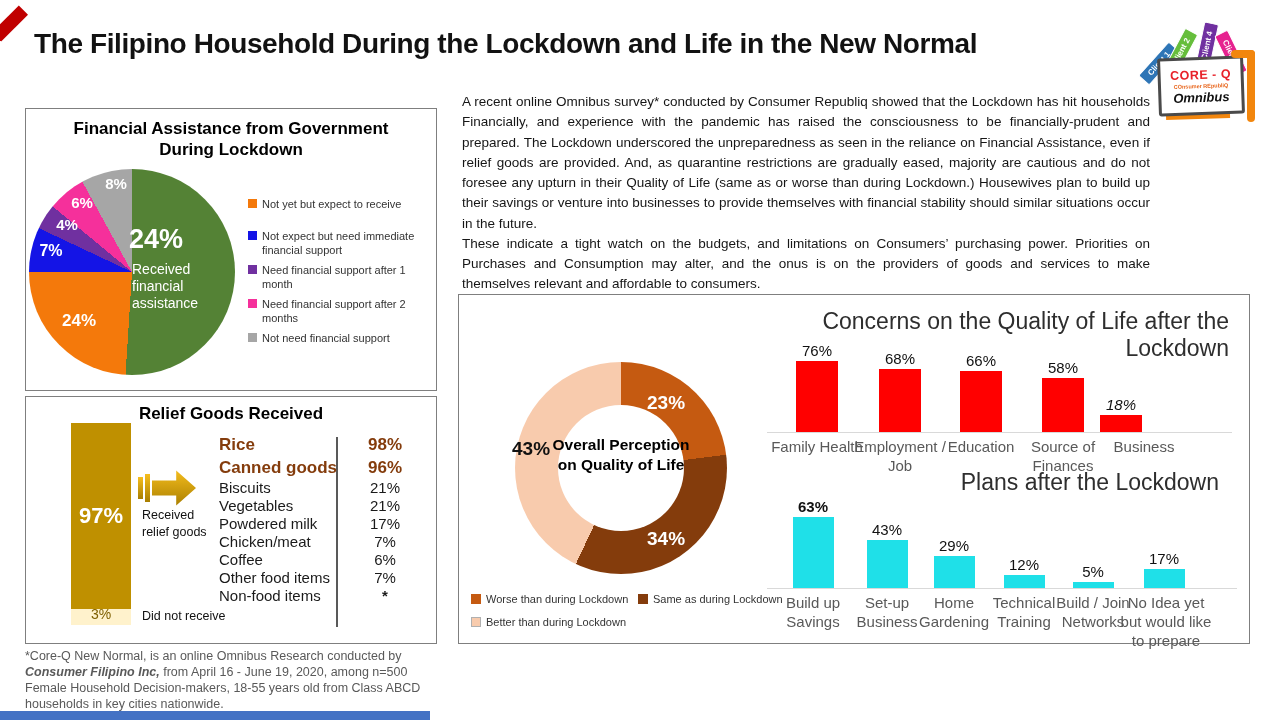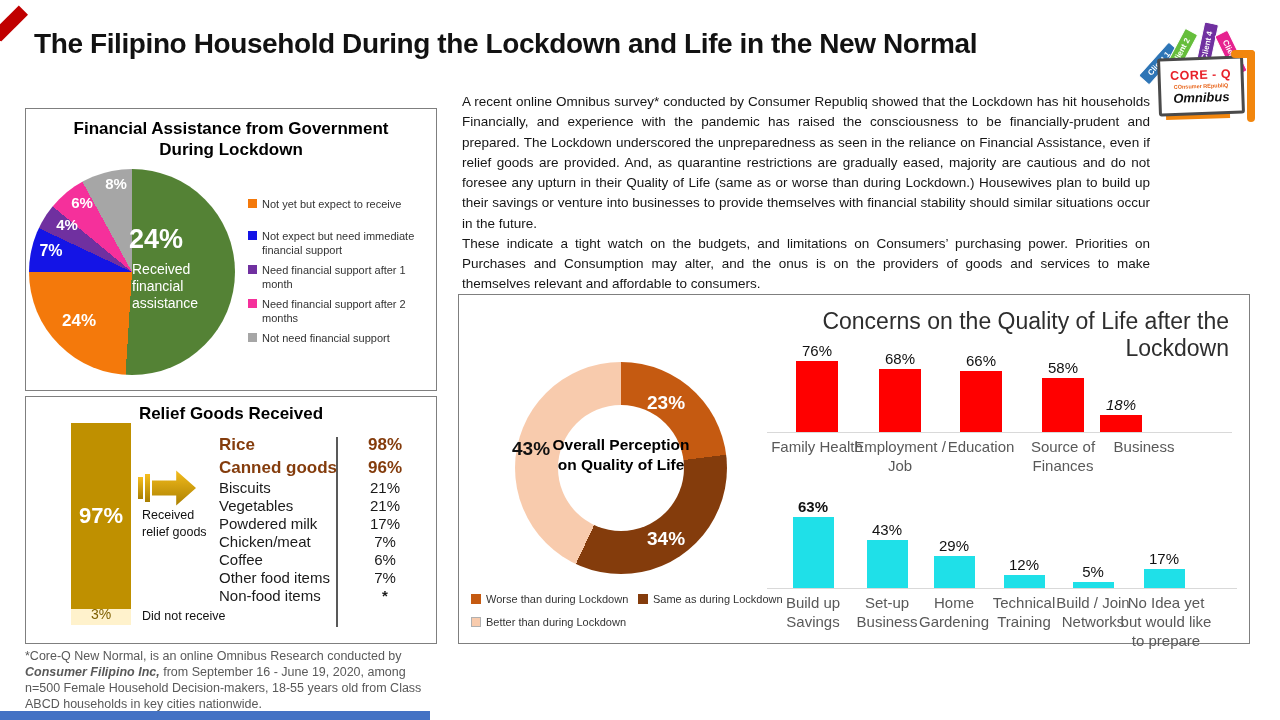--- a/index.html
+++ b/index.html
@@ -192,21 +192,21 @@
           <span class="vl">7%</span>
         </div>
       <div class="rrow r-small">
           <span class="nm">Non-food items</span>
           <span class="vl" style="font-weight:bold;">*</span>
         </div>
     </div>
   </div>
 
   <div class="abs footnote" style="left:25px;top:648px;">
-    <span>*Core-Q New Normal, is an online Omnibus Research conducted by </span><b><i>Consumer Filipino Inc,</i></b><span> from September 16  - June 19,  2020,  among n=500 Female Household Decision-makers, 18-55 years old from Class ABCD households in key cities nationwide.</span>
+    <span>*Core-Q New Normal, is an online Omnibus Research conducted by </span><b><i>Consumer Filipino Inc,</i></b><span> from April 16  - June 19,  2020,  among n=500 Female Household Decision-makers, 18-55 years old from Class ABCD households in key cities nationwide.</span>
   </div>
 
   <div class="abs intro" style="left:462px;top:92px;">
     <p>A recent online Omnibus survey* conducted by Consumer Republiq showed that  the Lockdown has hit households Financially, and experience with the pandemic has raised the consciousness to be financially-prudent and prepared. The Lockdown underscored the unpreparedness as seen in the reliance on Financial Assistance, even if relief goods are provided. And, as quarantine restrictions are gradually eased, majority are cautious and do not foresee any upturn in their Quality of Life (same as or worse than during Lockdown.) Housewives plan to build up their savings or venture into businesses to provide themselves with financial stability should similar situations occur in the future.</p>
     <p>These indicate a tight watch on the budgets, and limitations on Consumers’ purchasing power. Priorities on Purchases and Consumption may alter, and the onus is on the providers of  goods and services to make themselves relevant and affordable to consumers.</p>
   </div>
 
   <div class="abs panel" style="left:458px;top:294px;width:790px;height:348px;">
 
     <div class="abs pie" style="left: 56px; top: 67px; width: 212px; height: 212px; background: conic-gradient(rgb(197, 90, 17) 0deg, rgb(197, 90, 17) 82.8deg, rgb(132, 60, 12) 82.8deg, rgb(132, 60, 12) 205.2deg, rgb(248, 203, 173) 205.2deg, rgb(248, 203, 173) 360deg);">
@@ -251,20 +251,21 @@
       <span class="pct">18%</span>
       <div class="bar" style="height: 17px; background-color: rgb(255, 0, 0);"></div>
     </div>
     <div class="abs axisline" style="left:308px;top:137px;width:465px;"></div>
     <div class="cat" style="left:303px;top:143px;width:110px;">Family Health</div>
     <div class="cat" style="left:386px;top:143px;width:110px;">Employment / Job</div>
     <div class="cat" style="left:467px;top:143px;width:110px;">Education</div>
     <div class="cat" style="left:549px;top:143px;width:110px;">Source of Finances</div>
     <div class="cat" style="left:630px;top:143px;width:110px;">Business</div>
 
+    <div class="abs chart-title" style="left:300px;top:174px;width:460px;">Plans after the Lockdown</div>
     <div class="bcol" style="left:314px;bottom:55px;">
       <span class="pct pct-b">63%</span>
       <div class="bar bar-p" style="height: 71px; background-color: rgb(31, 224, 232);"></div>
     </div>
     <div class="bcol" style="left:388px;bottom:55px;">
       <span class="pct">43%</span>
       <div class="bar bar-p" style="height: 48px; background-color: rgb(31, 224, 232);"></div>
     </div>
     <div class="bcol" style="left:455px;bottom:55px;">
       <span class="pct">29%</span>

